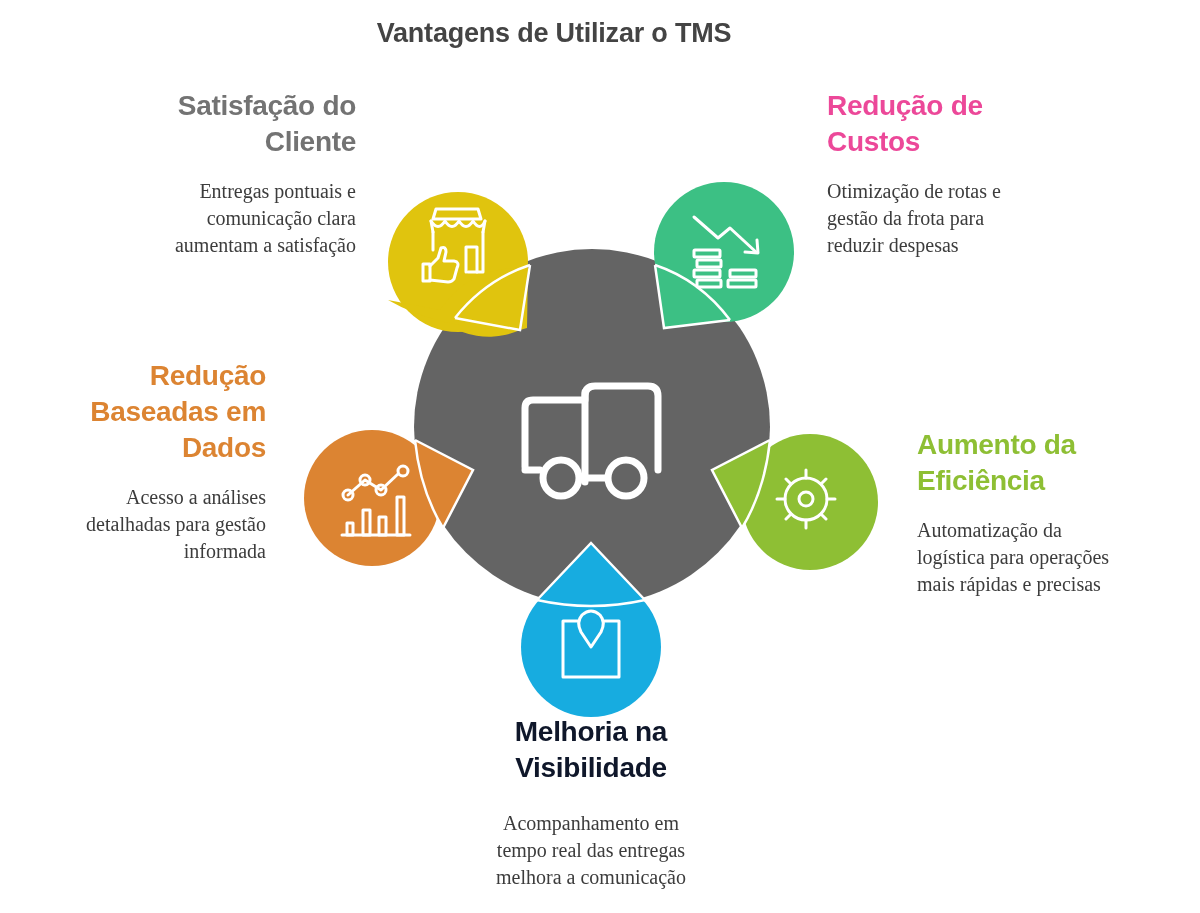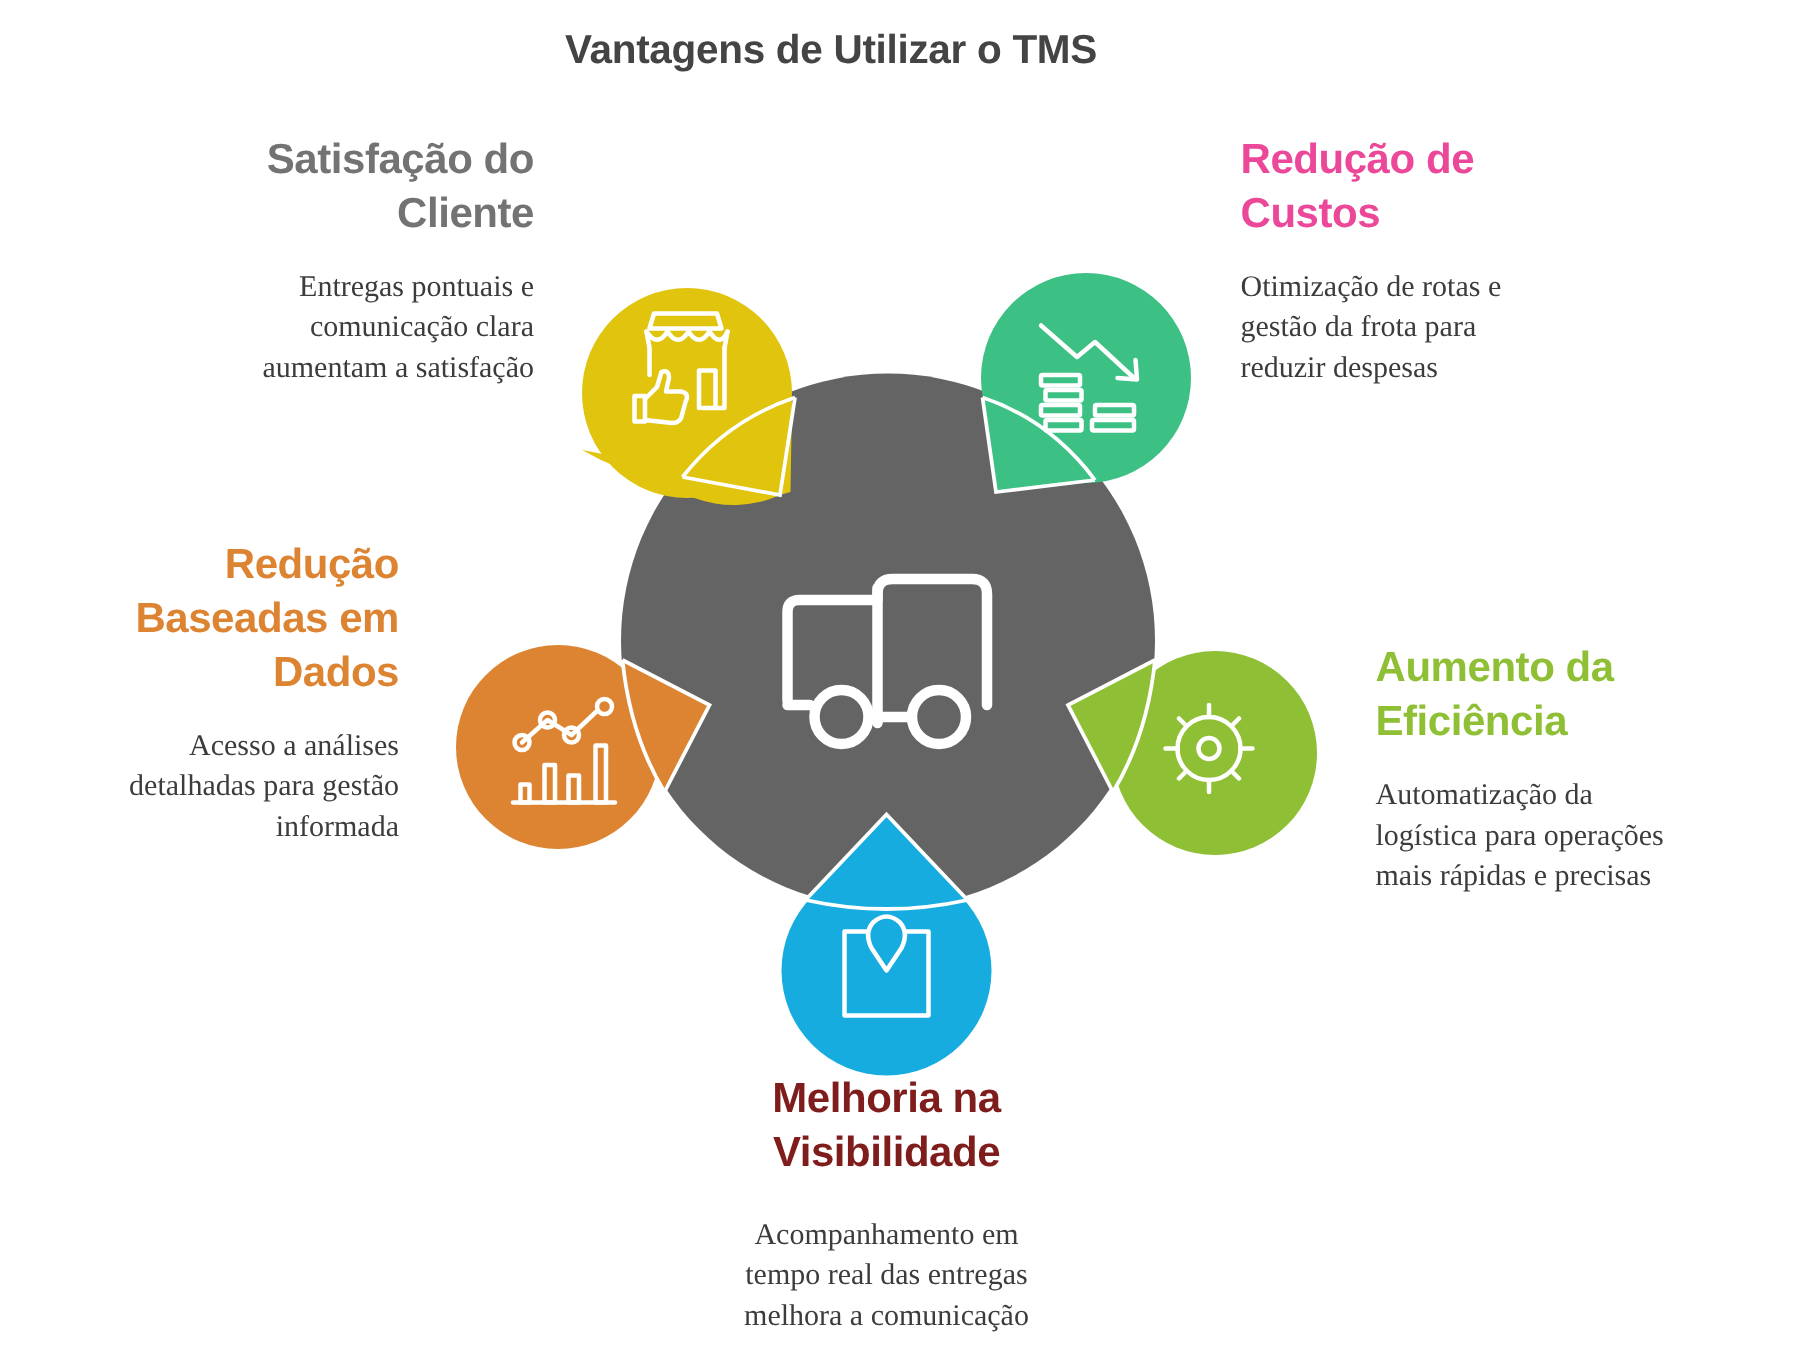--- a/index.html
+++ b/index.html
@@ -158,21 +158,21 @@
     <span>Eficiência</span>
   </h2>
   <p>
     <span>Automatização da</span><br>
     <span>logística para operações</span><br>
     <span>mais rápidas e precisas</span>
   </p>
 </div>
 
 <div class="block center-align" style="left:440px; top:714px; width:302px;">
-  <h2 style="color:#7f1d1d;">
+  <h2 style="color:#0f172a;">
     <span>Melhoria na</span><br>
     <span>Visibilidade</span>
   </h2>
   <p style="margin-top:24px;">
     <span>Acompanhamento em</span><br>
     <span>tempo real das entregas</span><br>
     <span>melhora a comunicação</span>
   </p>
 </div>
 

